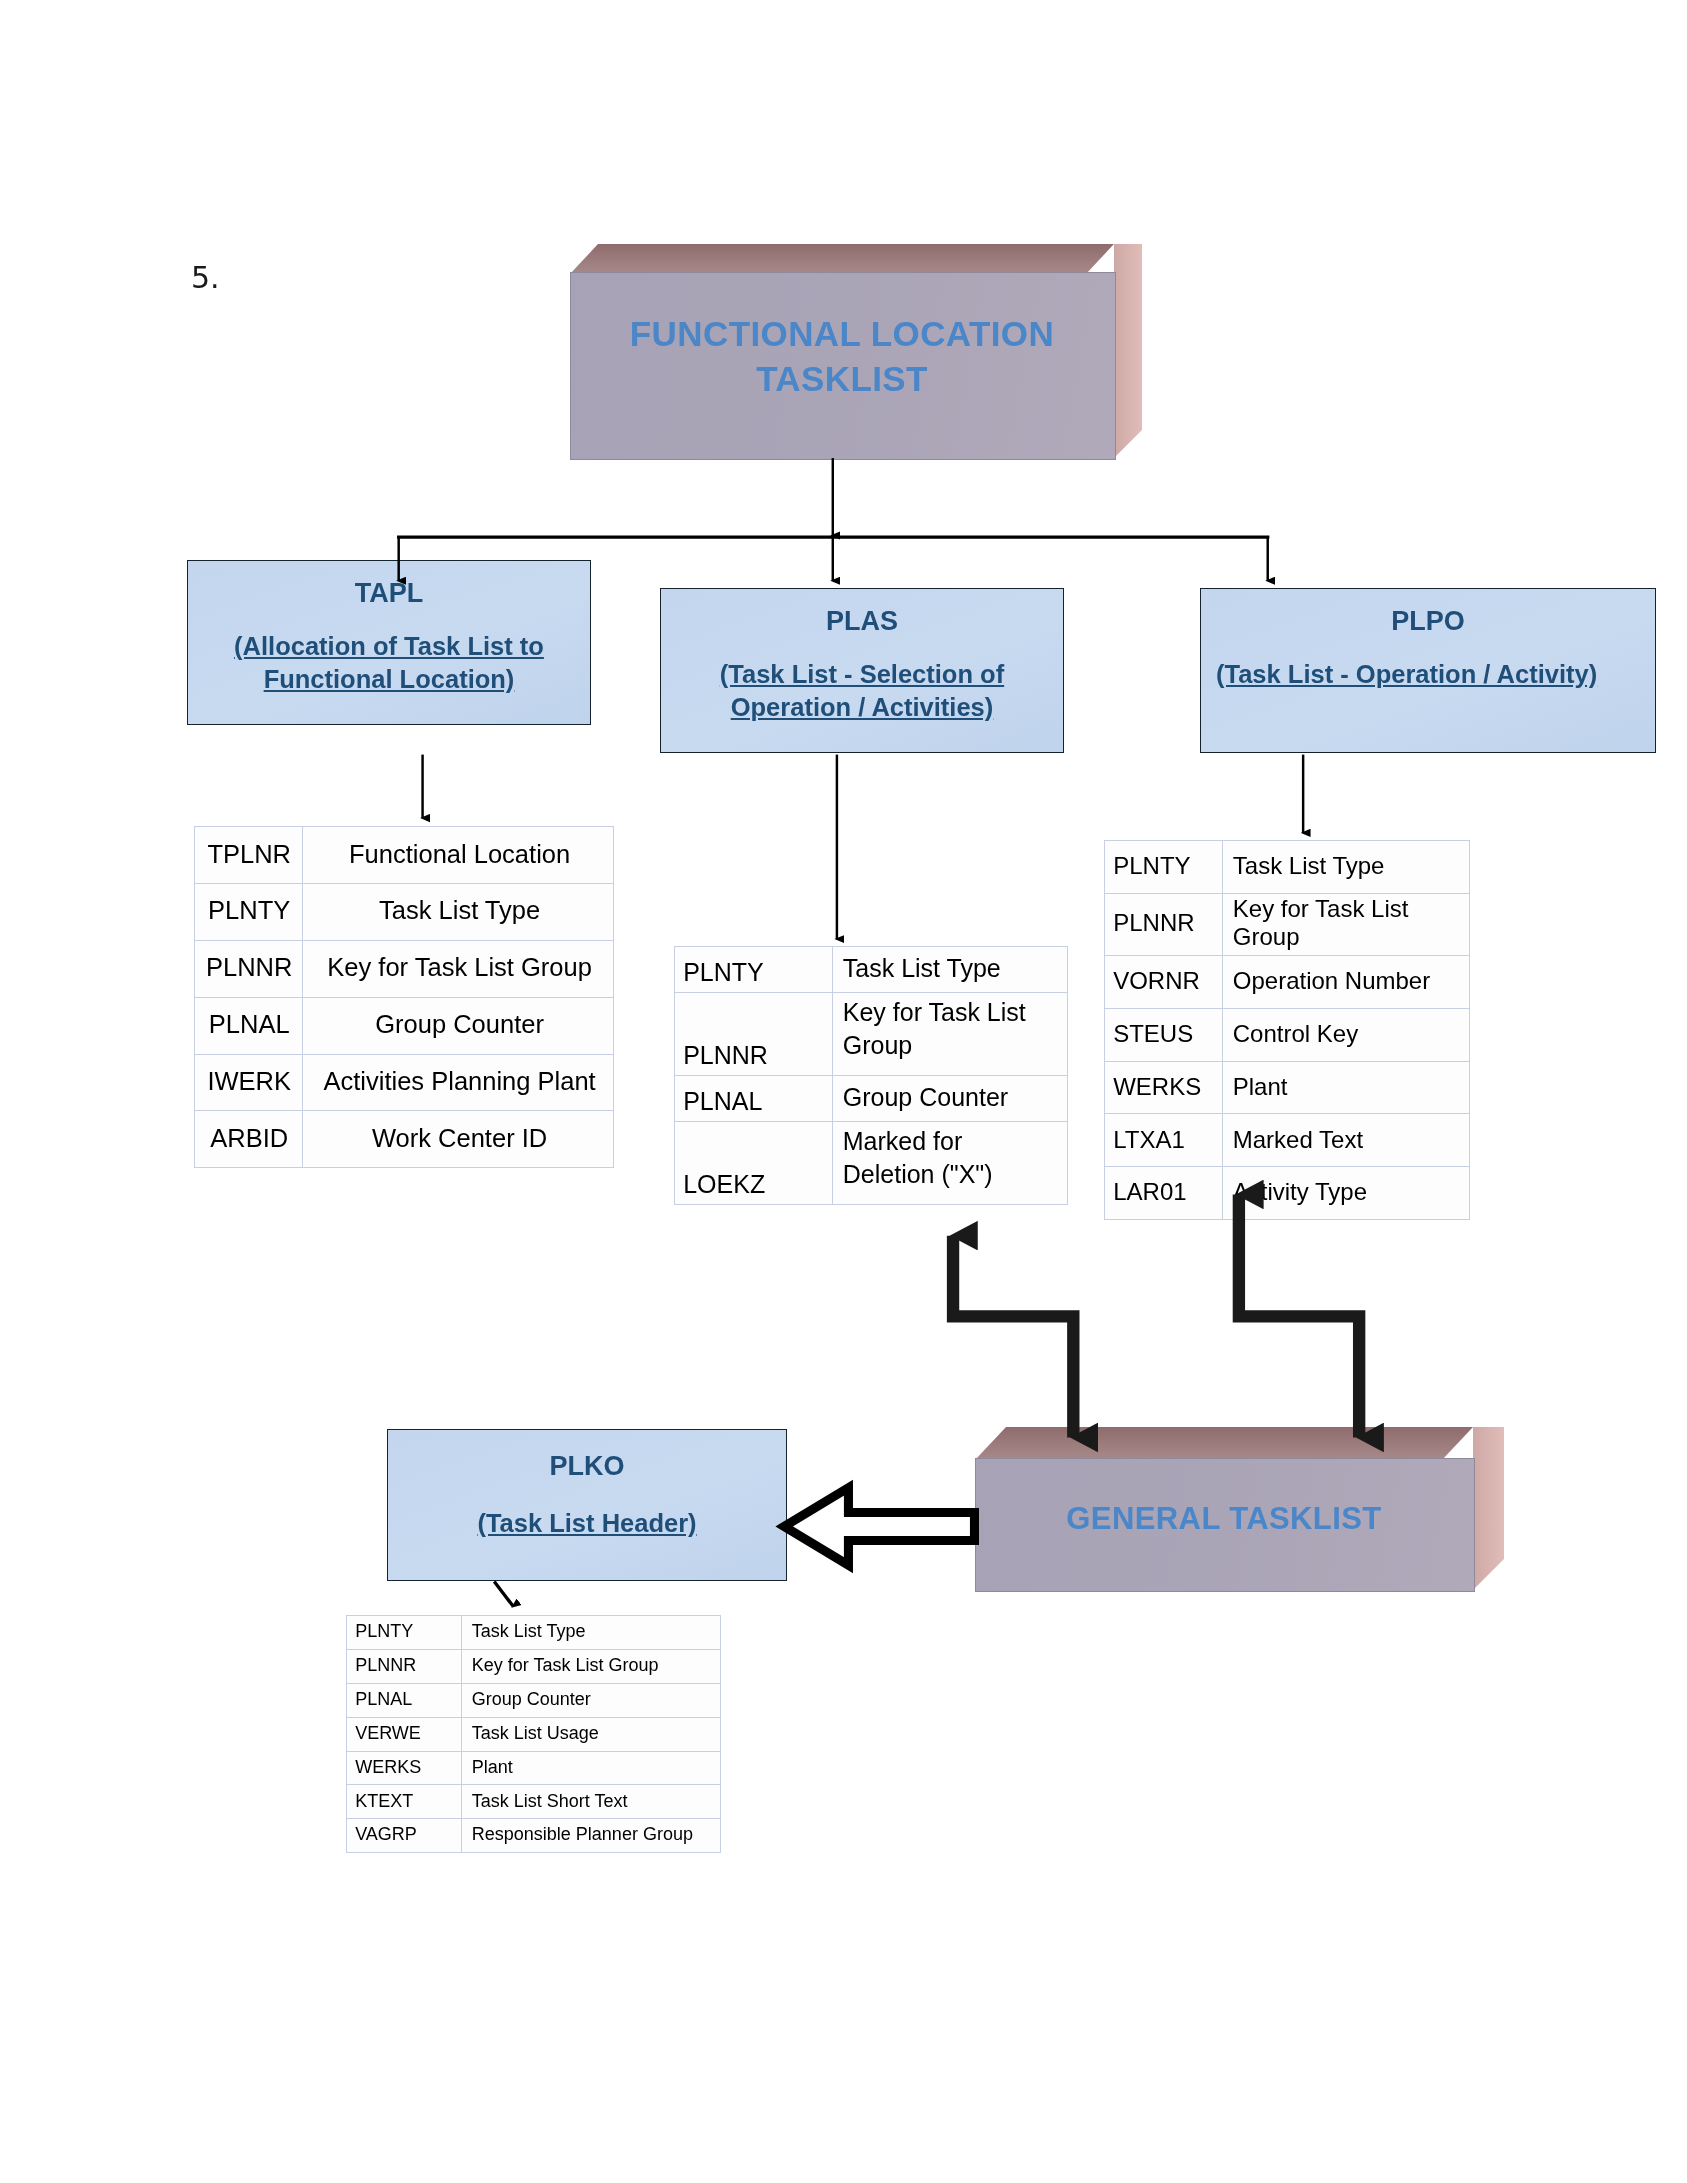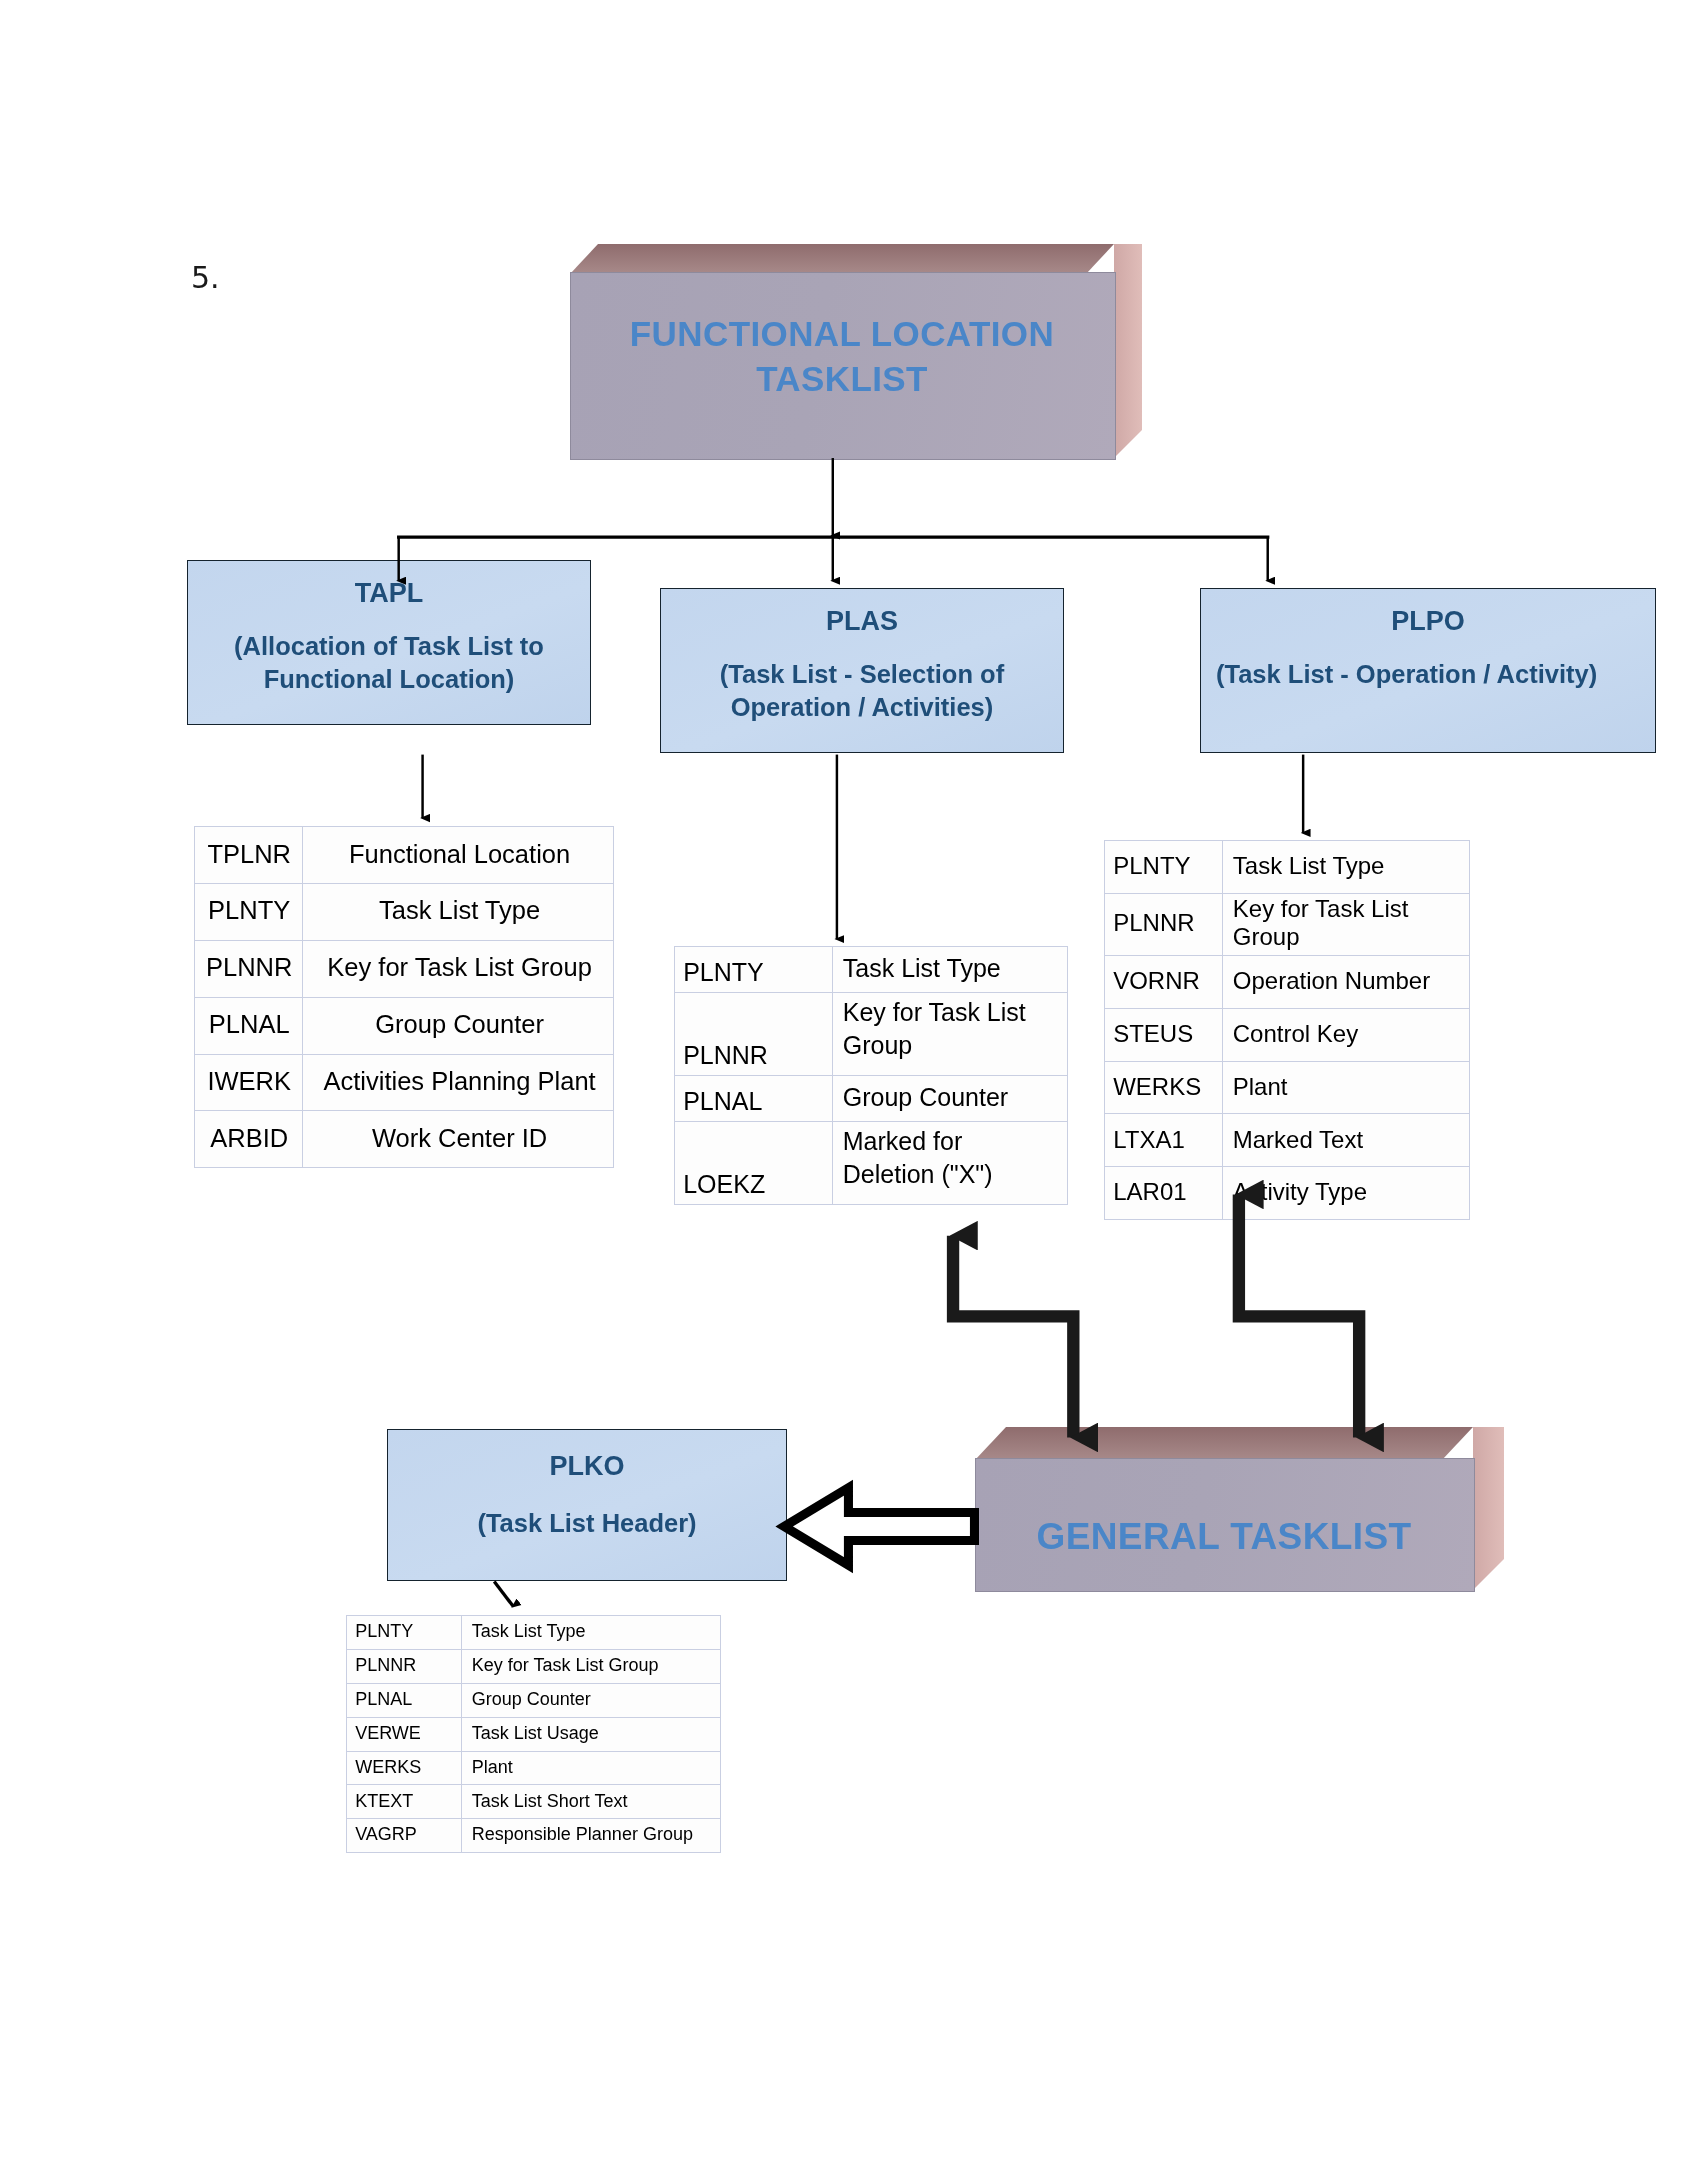--- a/index.html
+++ b/index.html
@@ -41,21 +41,21 @@
   .bluebox {
     position:absolute; box-sizing:border-box;
     background:linear-gradient(160deg,#c3d6ee 0%, #c8daf0 55%, #bfd3ec 100%);
     border:1.6px solid #15232e;
     color:#1f4e79; font-weight:bold; text-align:center;
     display:flex; flex-direction:column; align-items:center;
     padding-top:16.5px;
   }
   .bluebox .bb-title { font-size:27px; line-height:1.15; }
   .bluebox .bb-sub   { font-size:25.5px; line-height:1.28; margin-top:21.4px;
-                       padding:0 4px; }
+                       padding:0 4px;text-decoration:underline; }
 
   
   .ftable { position:absolute; border-collapse:collapse;
             background:#fdfdfd; table-layout:fixed; }
   .ftable td { border:0.8px solid #c9cfe2; color:#000;
                vertical-align:middle; }
   .ftable.cond td { font-family:"Liberation Sans Narrow","Liberation Sans", sans-serif;
                     font-stretch:condensed; }
   .ftable .k { padding:1.6px 6.6px 3.3px 8.2px; }
   .ftable .v { padding:1.6px 6.6px 3.3px 10px; }
@@ -205,21 +205,21 @@
       </tbody>
   </table>
 
   <div class="cube" style="left:975px; top:1458px; width:498px; height:132px;">
     <div class="face-top" style="left:0; top:-31px; width:498px; height:33px;
                 clip-path:polygon(31px 0, 498px 0, 467px 33px, 0 33px);
                 background:linear-gradient(180deg,#8f6c6d 0%, #a88a8a 100%);"></div>
     <div class="face-side" style="left:498px; top:-31px; width:31px; height:163px;
                 clip-path:polygon(0 0, 31px 0, 31px 132px, 0 163px);"></div>
     <div class="face-front"></div>
-    <div class="cube-label" style="top:58px; font-size:37px;">GENERAL TASKLIST</div>
+    <div class="cube-label" style="top:43px; font-size:31px;">GENERAL TASKLIST</div>
   </div>
 
   <div class="bluebox" style="left:387px; top:1429px; width:400px; height:152px; padding-top:21.4px;">
     <div class="bb-title">PLKO</div>
     <div class="bb-sub" style="margin-top:25px;">(Task List Header)</div>
   </div>
 
   <table class="ftable" id="tbl-plko">
     <tbody>
         <tr>

